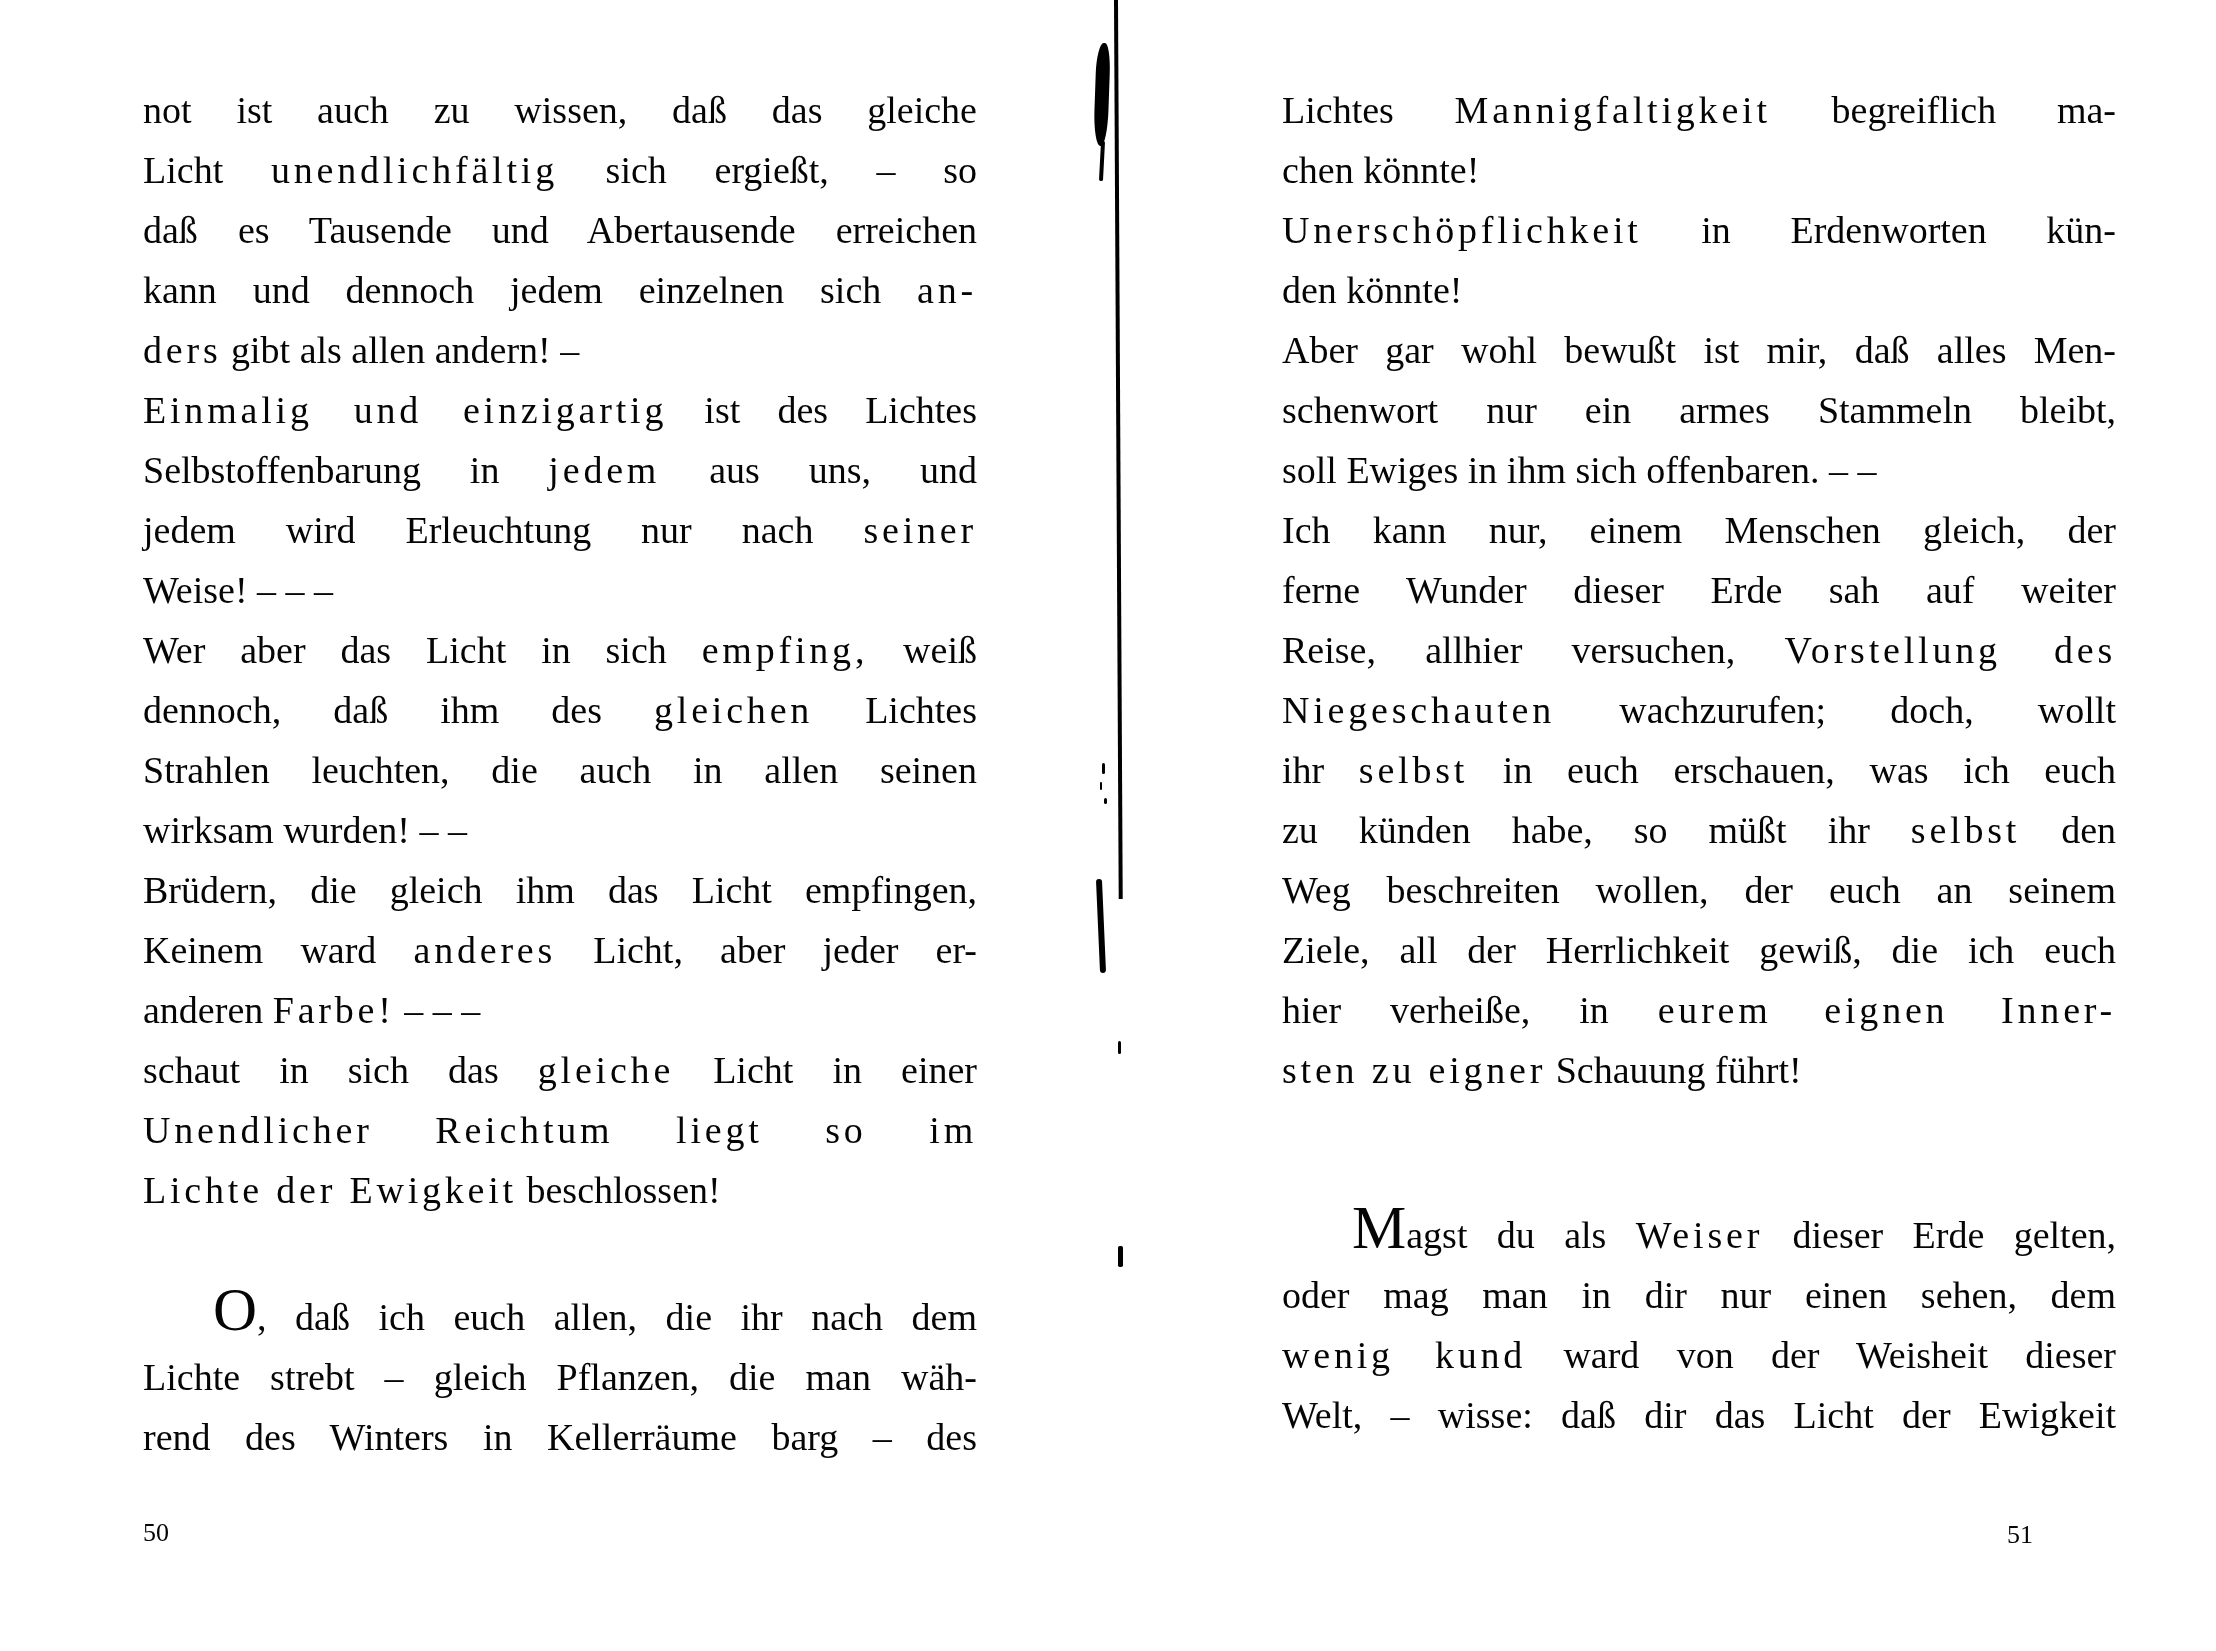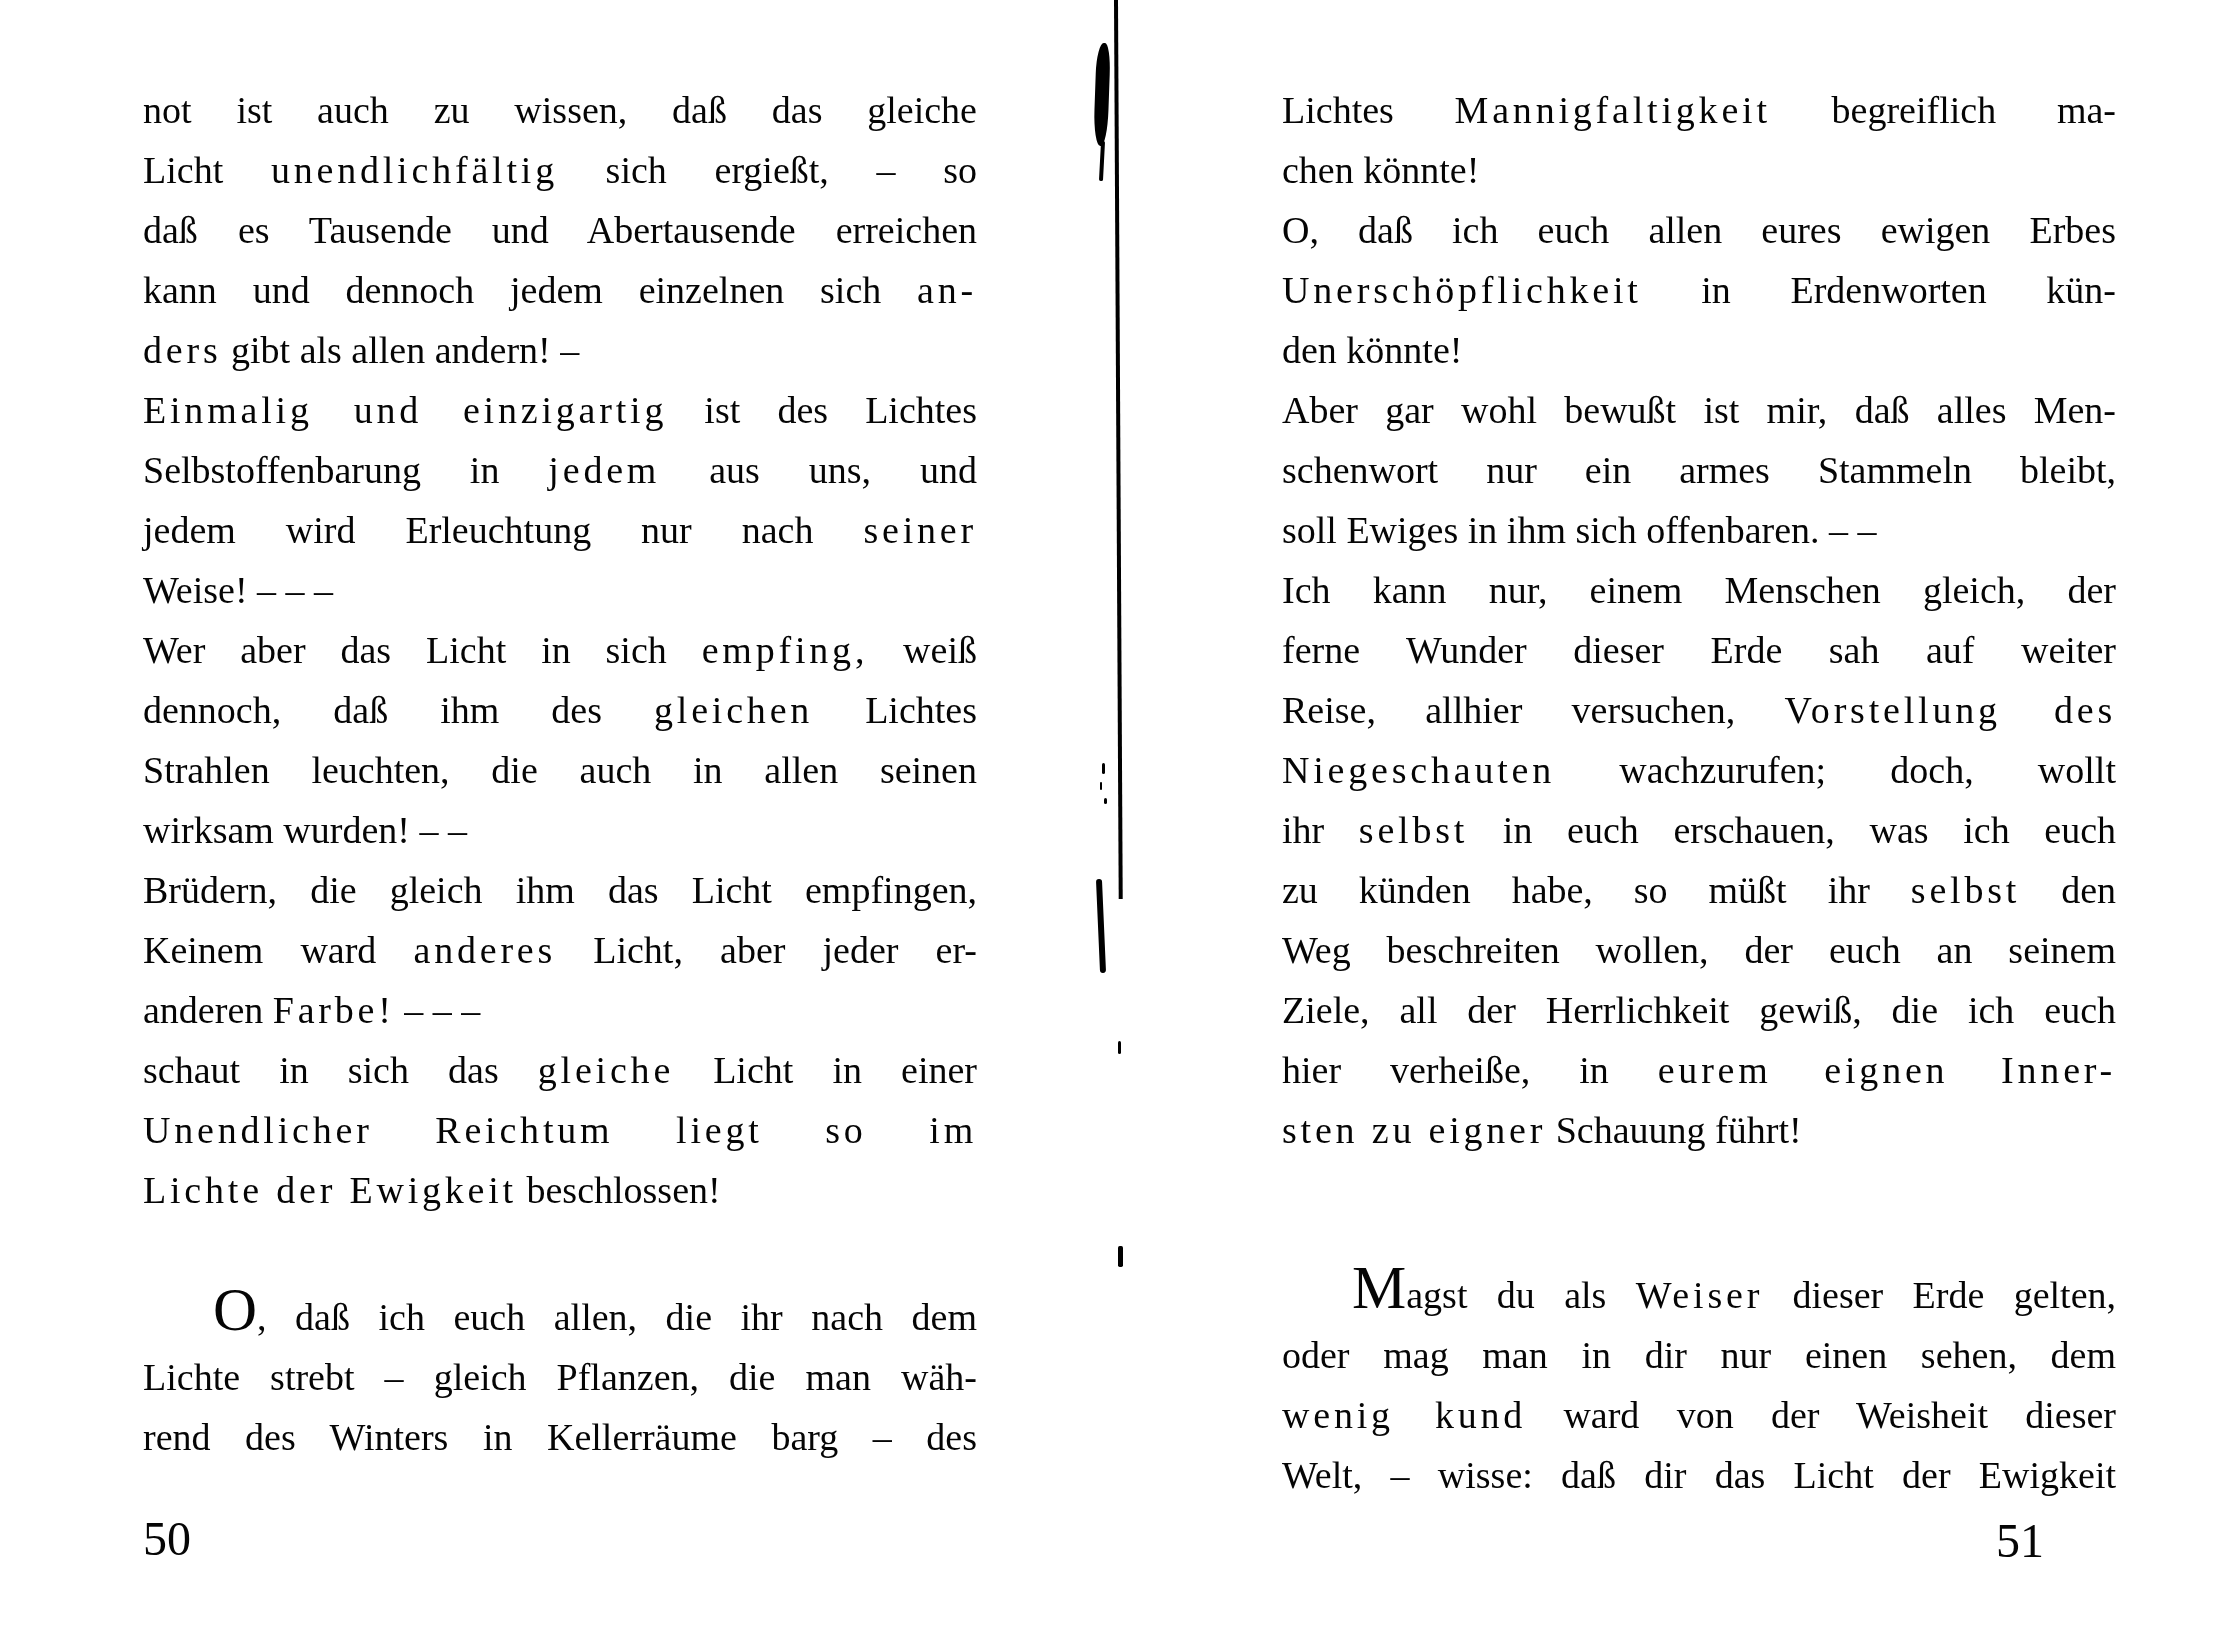--- a/index.html
+++ b/index.html
@@ -31,23 +31,22 @@
 
   .sp { letter-spacing: 0.1em; }
   .initial {
     font-size: 61px;
     line-height: 26px;
     letter-spacing: 0;
   }
 
   .pagenum {
     position: absolute;
-    font-size: 48px;
+    font-size: 26px;
     line-height: 42px;
-    margin-top: 6px;
   }
   .pagenum--left  { left: 143px; top: 1512px; }
   .pagenum--right { left: 1985px; top: 1514px; width: 70px; text-align: center; }
 
   
   .art { position: absolute; background: #000; }
   .gutter-line {
     left: 1114px; top: 0; width: 4.3px; height: 899px;
     transform: rotate(-0.3deg); transform-origin: top center;
   }
@@ -93,21 +92,20 @@
         <div class="line j para indent"><span class="initial">O</span><span>, daß ich euch allen, die ihr nach dem</span></div>
         <div class="line j"><span>Lichte strebt – gleich Pflanzen, die man wäh-</span></div>
         <div class="line j"><span>rend des Winters in Kellerräume barg – des</span></div>
       </div>
   </div>
 
   <div class="page page--right">
     <div class="textblock" id="right-text">
         <div class="line j"><span>Lichtes </span><span class="sp">Mannigfaltigkeit</span><span> begreiflich ma-</span></div>
         <div class="line"><span>chen könnte!</span></div>
-        <div class="line j"><span>O, daß ich euch allen eures ewigen Erbes</span></div>
         <div class="line j"><span class="sp">Unerschöpflichkeit</span><span> in Erdenworten kün-</span></div>
         <div class="line"><span>den könnte!</span></div>
         <div class="line j"><span>Aber gar wohl bewußt ist mir, daß alles Men-</span></div>
         <div class="line j"><span>schenwort nur ein armes Stammeln bleibt,</span></div>
         <div class="line"><span>soll Ewiges in ihm sich offenbaren. – –</span></div>
         <div class="line j"><span>Ich kann nur, einem Menschen gleich, der</span></div>
         <div class="line j"><span>ferne Wunder dieser Erde sah auf weiter</span></div>
         <div class="line j"><span>Reise, allhier versuchen, </span><span class="sp">Vorstellung des</span></div>
         <div class="line j"><span class="sp">Niegeschauten</span><span> wachzurufen; doch, wollt</span></div>
         <div class="line j"><span>ihr </span><span class="sp">selbst</span><span> in euch erschauen, was ich euch</span></div>

